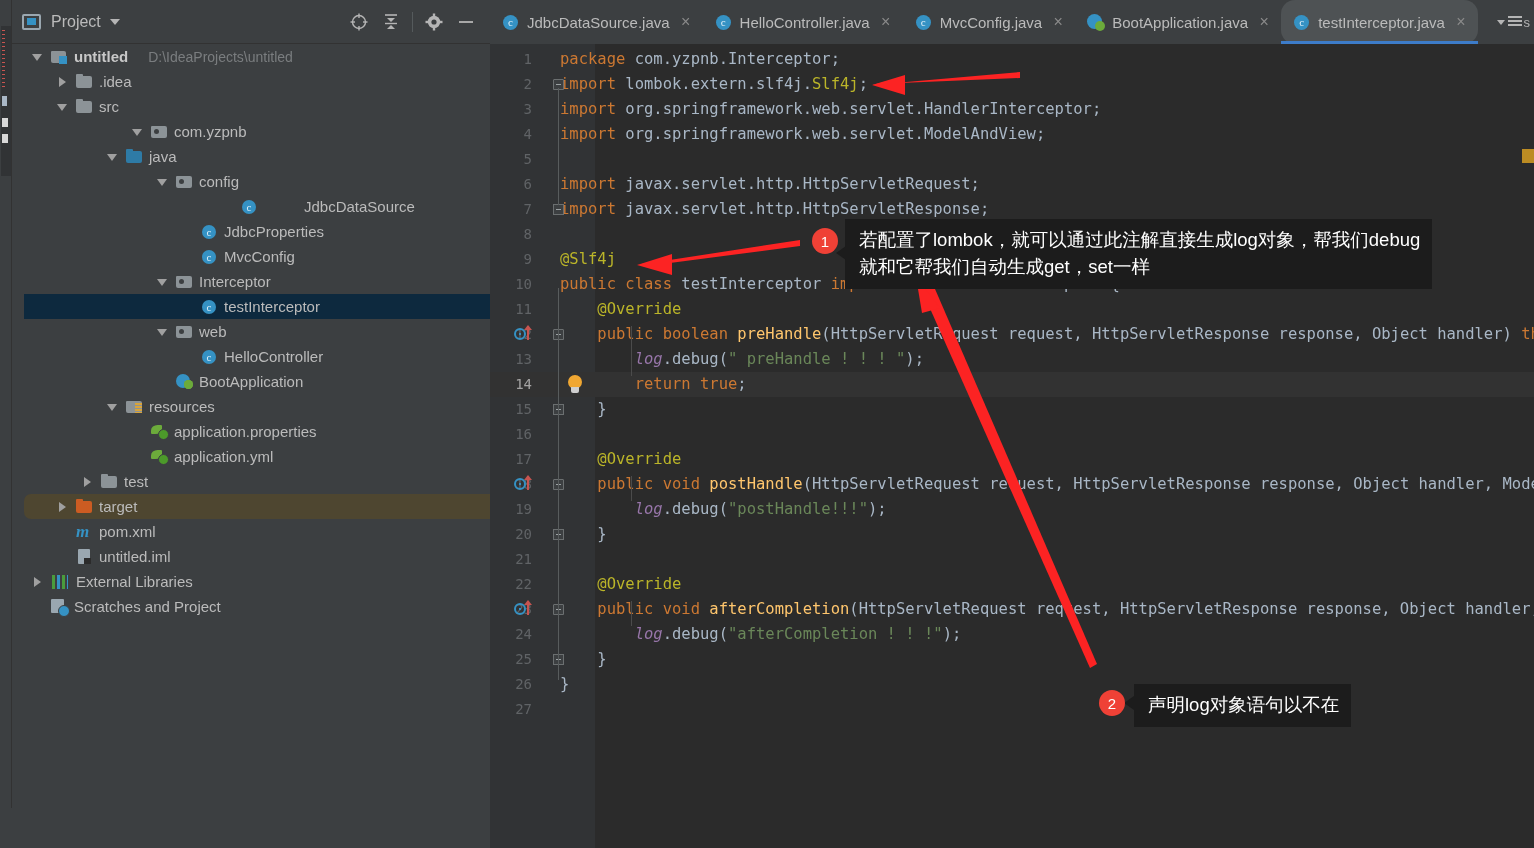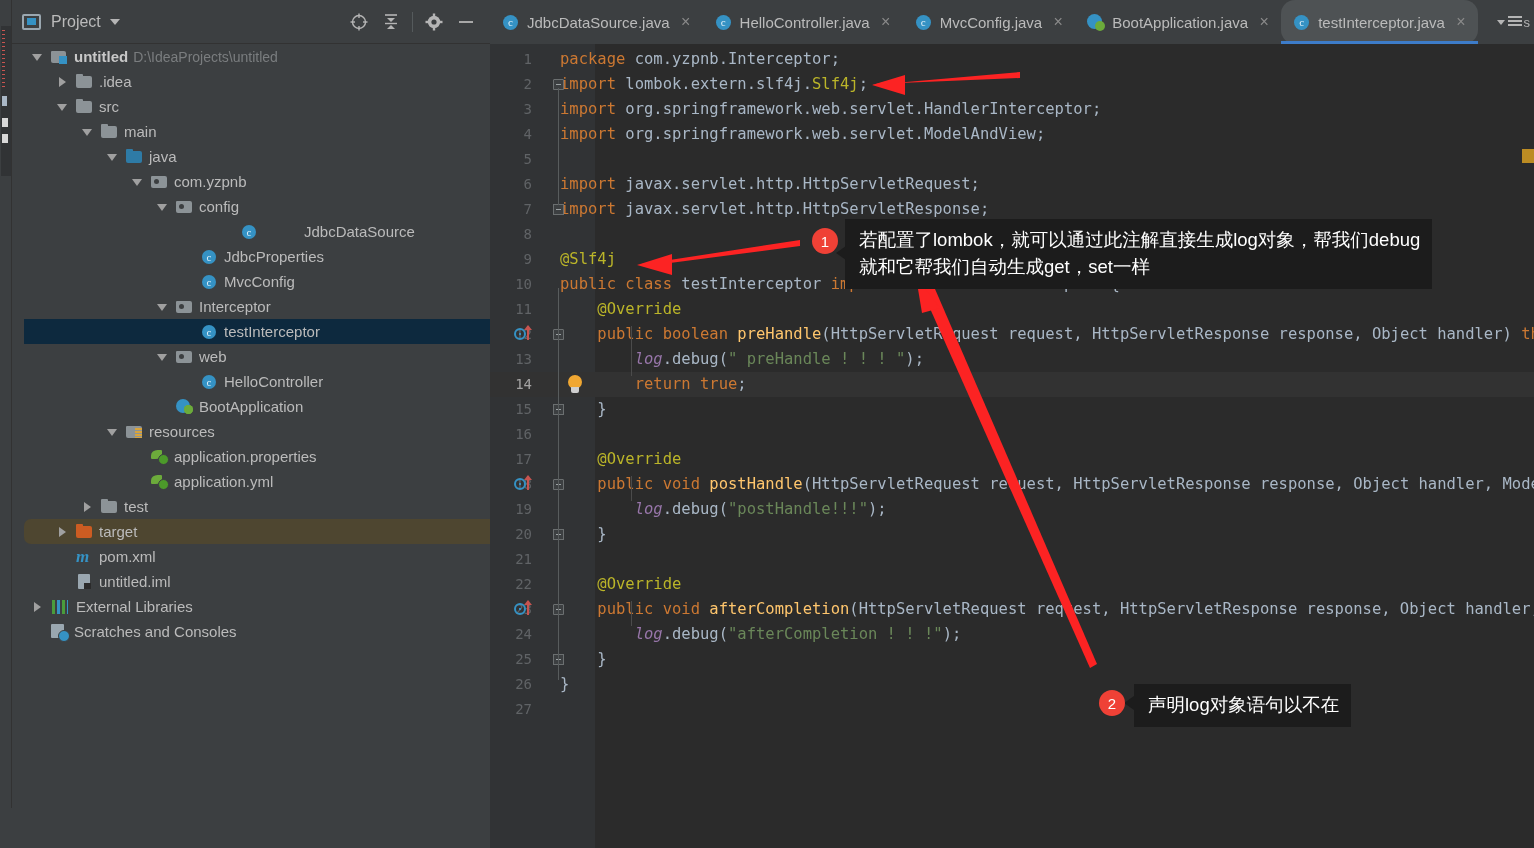--- a/index.html
+++ b/index.html
@@ -187,21 +187,21 @@
   .ic.scratch::before {
     content:''; position:absolute; left:0px; top:0px; width:13px; height:14px;
     background:#9aa7b0; border-radius:1px;
   }
   .ic.scratch::after {
     content:''; position:absolute; left:7px; top:6px; width:10px; height:10px;
     border-radius:50%; background:#3592c4; border:1px solid #3c3f41;
   }
   .label { color:#bbbbbb; }
   .label.bold { font-weight: bold; color:#c8c8c8; }
-  .subpath { color:#7a7d7f; margin-left:5px; font-size:14px; }
+  .subpath { color:#7a7d7f; margin-left:20px; font-size:14px; }
 
   
   .editor-area {
     position:absolute; left:490px; top:0; width:1044px; height:848px; background:#2b2b2b;
   }
   .tabbar {
     position:relative; height:44px; width:1044px; background:#3c3f41;
     display:flex; align-items:stretch; overflow:hidden;
   }
   .etab {
@@ -405,34 +405,29 @@
         <div class="row" style="padding-left: 33px;">
           <div class="arrow closed" style="margin-right: 8px;"></div>
           <div class="ic folder"></div>
           <span class="label">.idea</span>
         </div>
         <div class="row" style="padding-left: 33px;">
           <div class="arrow open" style="margin-right: 8px;"></div>
           <div class="ic folder"></div>
           <span class="label">src</span>
         </div>
-        <div class="row" style="padding-left: 58px;">
-          <div class="arrow open" style="margin-right: 8px;"></div>
-          <div class="ic folder"></div>
-          <span class="label">main</span>
+        <div class="row" style="padding-left: 108px;">
+          <div class="arrow open" style="margin-right: 8px;"></div>
+          <div class="ic package"></div>
+          <span class="label">com.yzpnb</span>
         </div>
         <div class="row" style="padding-left: 83px;">
           <div class="arrow open" style="margin-right: 8px;"></div>
           <div class="ic folder-src"></div>
           <span class="label">java</span>
-        </div>
-        <div class="row" style="padding-left: 108px;">
-          <div class="arrow open" style="margin-right: 8px;"></div>
-          <div class="ic package"></div>
-          <span class="label">com.yzpnb</span>
         </div>
         <div class="row" style="padding-left: 133px;">
           <div class="arrow open" style="margin-right: 8px;"></div>
           <div class="ic package"></div>
           <span class="label">config</span>
         </div>
         <div class="row" style="padding-left: 158px; gap: 40px;">
           <div class="arrow" style="margin-right: 8px;"></div>
           <div class="ic cls"></div>
           <span class="label">JdbcDataSource</span>
@@ -508,21 +503,21 @@
           <span class="label">untitled.iml</span>
         </div>
         <div class="row" style="padding-left: 8px;">
           <div class="arrow closed" style="margin-right: 8px;"></div>
           <div class="ic libs"></div>
           <span class="label">External Libraries</span>
         </div>
         <div class="row" style="padding-left: 8px;">
           <div class="arrow" style="margin-right: 8px;"></div>
           <div class="ic scratch"></div>
-          <span class="label">Scratches and Consoles</span>
+          <span class="label">Scratches and Project</span>
         </div>
       </div>
   </div>
 
   <div class="editor-area">
     <div class="tabbar" id="tabbar">
         <div class="etab">
           <span class="tab-ic cls"></span>
           <span>JdbcDataSource.java</span>
           <span class="tab-close">×</span>

